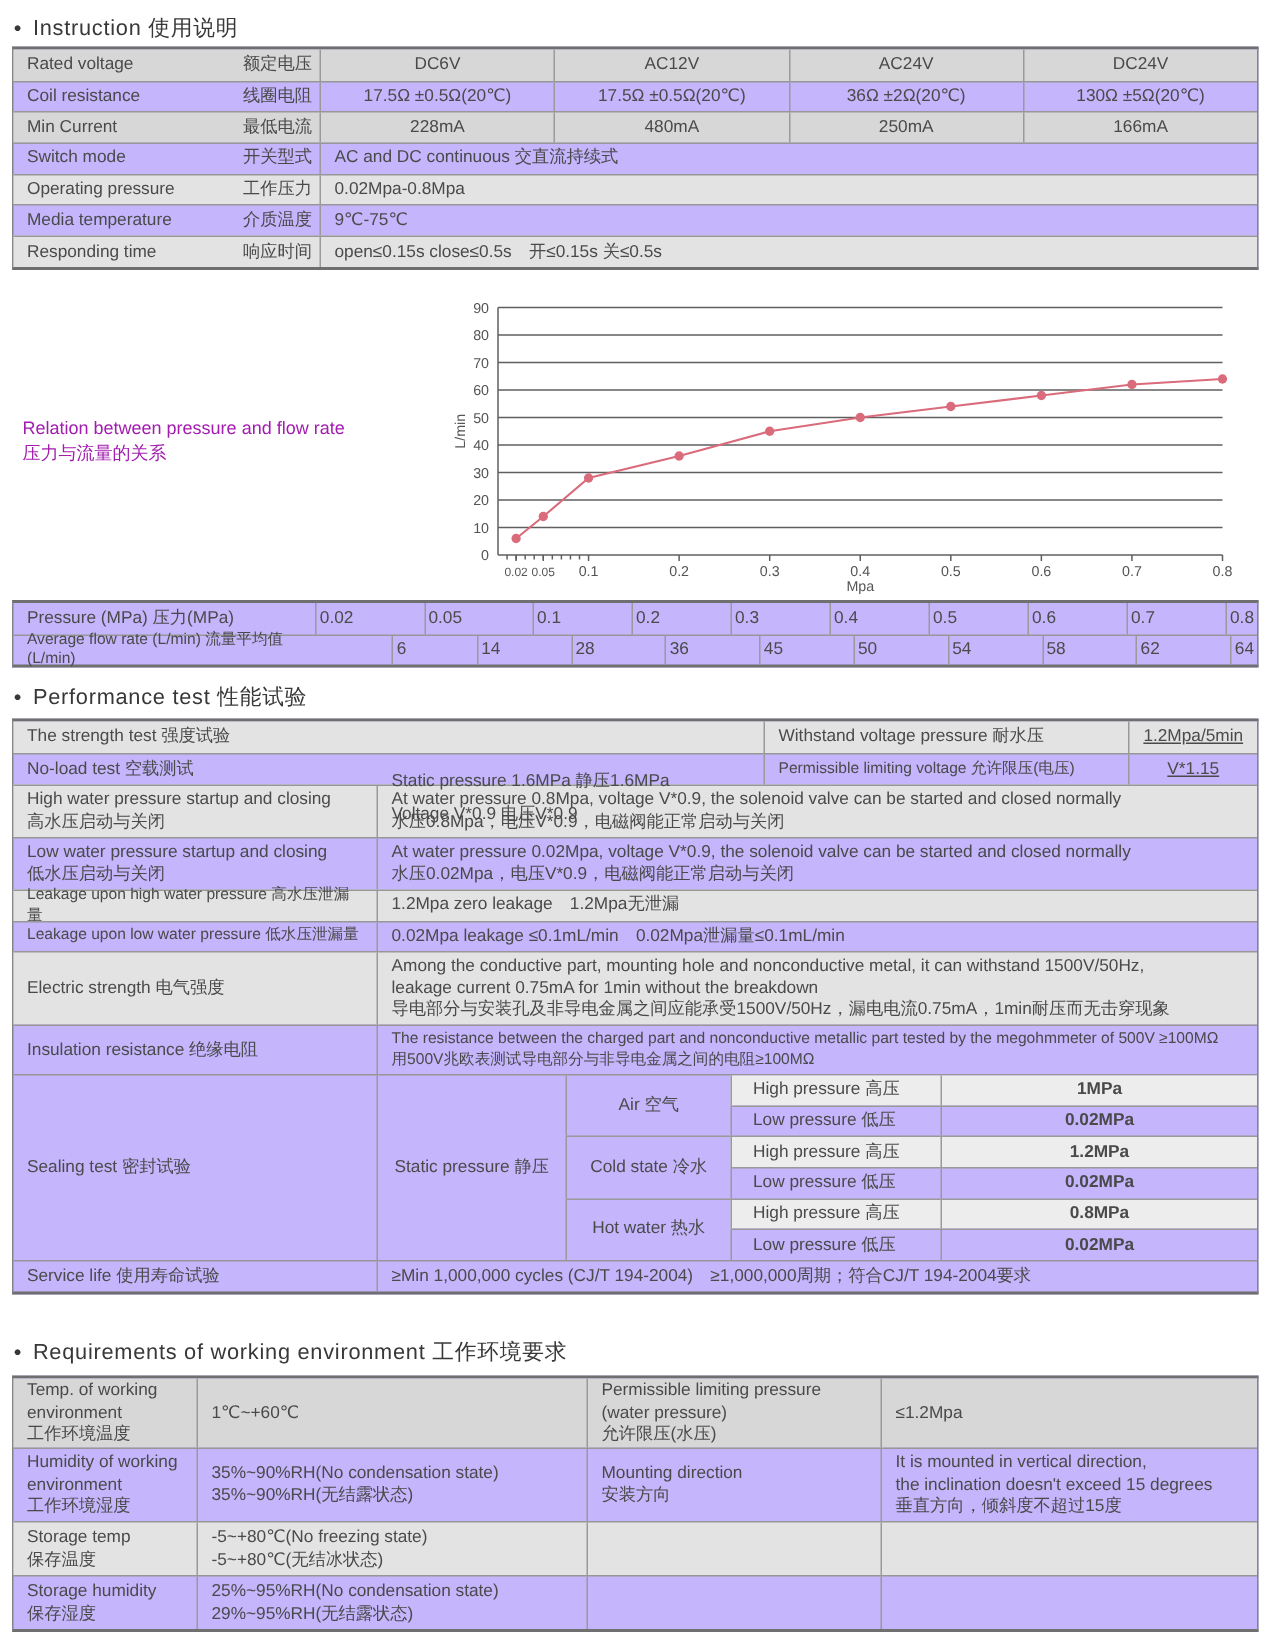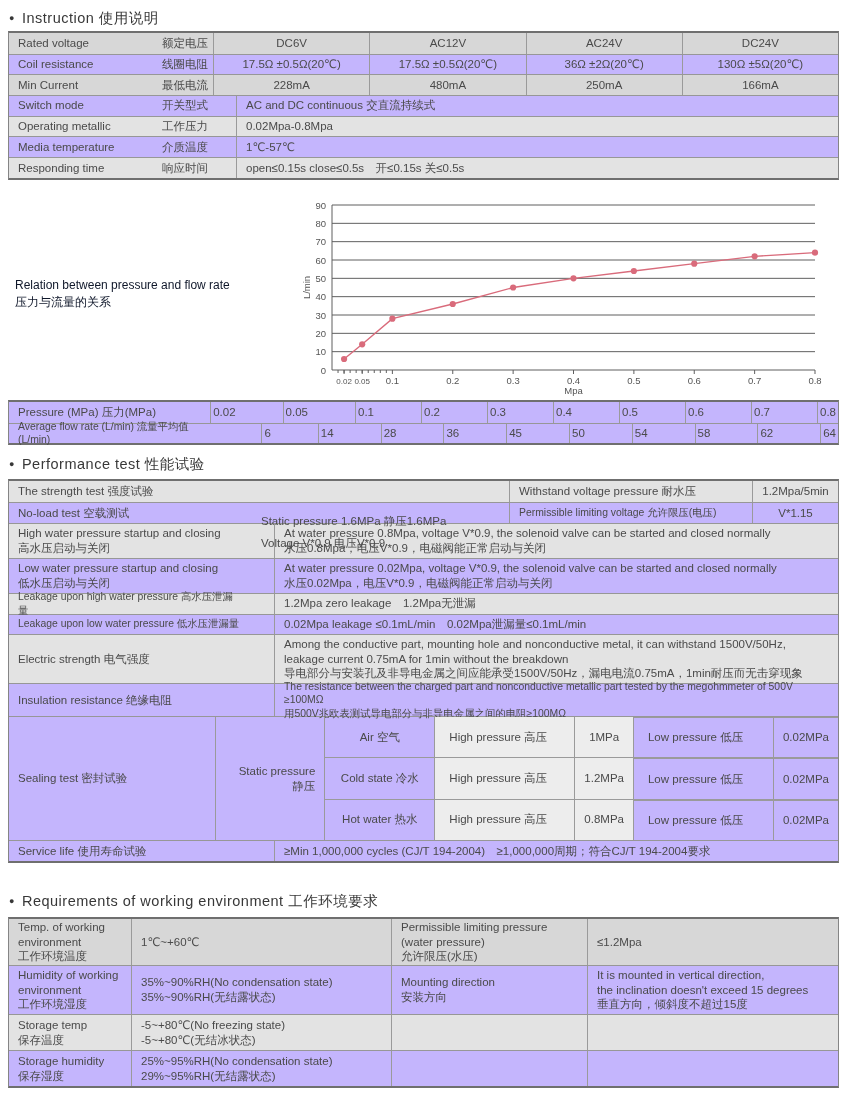--- a/index.html
+++ b/index.html
@@ -19,46 +19,46 @@
   .shadeC{background:#ededed;}
   .fs10{font-size:10.4px;}
   
   #itab{top:31px;}
   #itab .row{height:20.7px;}
   .c-en{width:144px;}
   .c-zh{width:60px;white-space:nowrap;}
   .vals{flex:1;display:flex;}
   .vals>.cell{flex:1;border-left:1px solid #9a9a9a;}
   
-  #chart-cap{position:absolute;left:15px;top:277px;font-size:12px;line-height:17px;color:#0f172a;}
+  #chart-cap{position:absolute;left:15px;top:277px;font-size:12px;line-height:17px;color:#a21caf;}
   #chart{position:absolute;left:300px;top:196px;}
   .tick{font-size:9.5px;fill:#555;font-family:"Liberation Sans","DejaVu Sans",sans-serif;}
   .small{font-size:8px;}
   
   #ftab{top:400px;}
   #ftab .row{height:20.5px;gap:45px;}
   .f-lab{width:257px;}
   .fv{flex:1;justify-content:center;text-align:center;border-left:1px solid #9a9a9a;padding:0 2px;}
   
   #ptab{top:479px;}
   .p1{width:242px;}
   .p2{width:258px;margin-top:40px;}
   .p3{width:243px;}
-  .p4{flex:1;justify-content:center;text-align:right;}
-  .pspan{flex:1;margin-left:23px;}
+  .p4{flex:1;justify-content:center;text-align:right;text-decoration:underline;}
+  .pspan{flex:1;}
   .sstat{width:126px;justify-content:center;text-align:right;}
   .sgwrap{flex:1;display:flex;flex-direction:column;}
   .sgrp{flex:1;display:flex;border-top:1px solid #9a9a9a;}
   .sgrp:first-child{border-top:none;}
   .scat{width:110px;justify-content:center;text-align:center;}
-  .ssub{flex:1;display:flex;flex-direction:row;}
+  .ssub{flex:1;display:flex;flex-direction:column;}
   .srow{flex:1;display:flex;border-top:1px solid #9a9a9a;}
   .srow:first-child{border-top:none;}
   .slab{width:140px;padding-left:14px;}
-  .sval{flex:1;justify-content:center;text-align:left;}
+  .sval{flex:1;justify-content:center;text-align:left;font-weight:bold;}
   
   #etab{top:917px;}
   .e1{width:122px;}
   .e2{width:260px;}
   .e3{width:196px;}
   .e4{flex:1;}
 </style>
 </head>
 <body>
 
@@ -98,28 +98,28 @@
         <div class="cell ctr">250mA</div>
         <div class="cell ctr">166mA</div>
       </div>
     </div>
     <div class="row">
       <div class="cell c-en">Switch mode</div>
       <div class="cell c-zh">开关型式</div>
       <div class="cell pspan bl">AC and DC continuous 交直流持续式</div>
     </div>
     <div class="row shadeB">
-      <div class="cell c-en">Operating metallic</div>
+      <div class="cell c-en">Operating pressure</div>
       <div class="cell c-zh">工作压力</div>
       <div class="cell pspan bl">0.02Mpa-0.8Mpa</div>
     </div>
     <div class="row">
       <div class="cell c-en">Media temperature</div>
       <div class="cell c-zh">介质温度</div>
-      <div class="cell pspan bl">1℃-57℃</div>
+      <div class="cell pspan bl">9℃-75℃</div>
     </div>
     <div class="row shadeB">
       <div class="cell c-en">Responding time</div>
       <div class="cell c-zh">响应时间</div>
       <div class="cell pspan bl">open≤0.15s  close≤0.5s　开≤0.15s 关≤0.5s</div>
     </div>
   </div>
 
   <div id="chart-cap">
     <div>Relation between pressure and flow rate</div>

